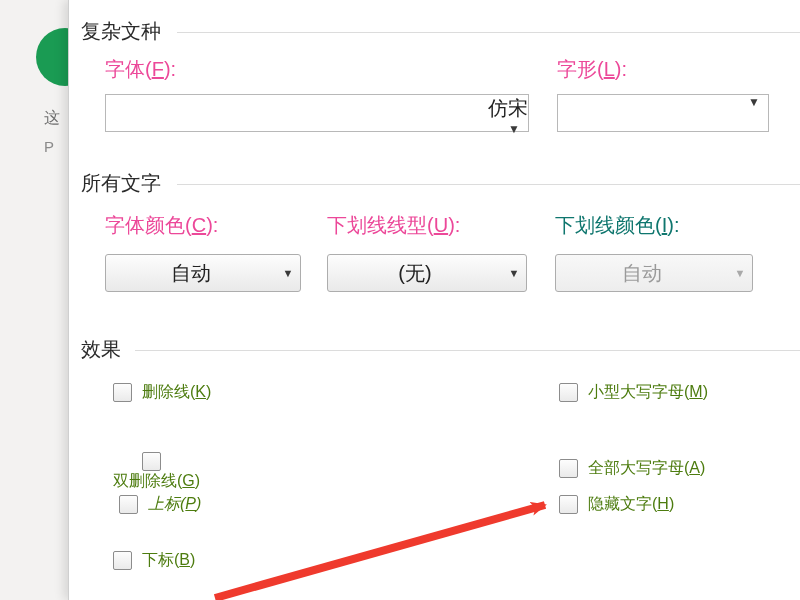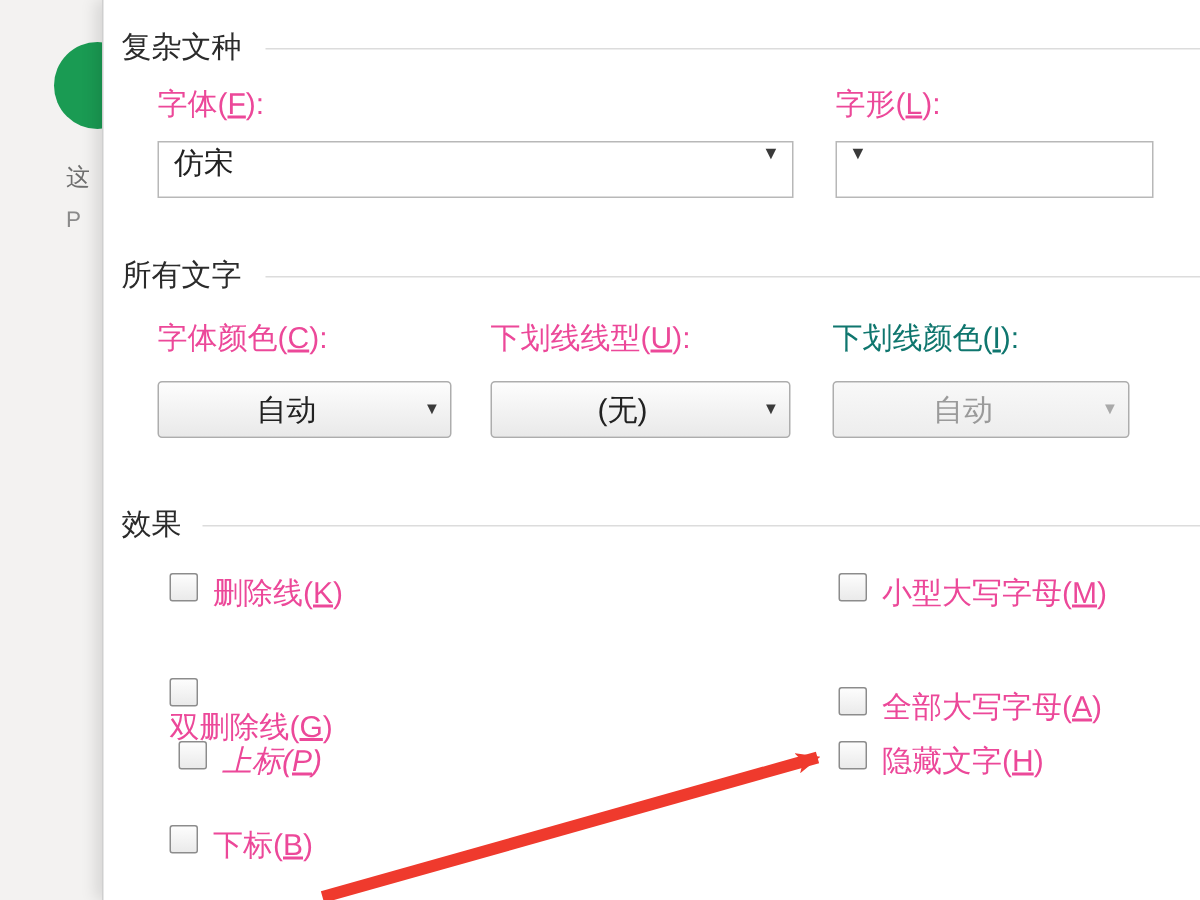--- a/index.html
+++ b/index.html
@@ -85,22 +85,23 @@
   .field-label.disabled { color: #0f766e; text-align: center; }
   .ul { text-decoration: underline; }
 
   
   .combo-edit {
     position: absolute;
     height: 38px;
     border: 1px solid #b8b8b8;
     background: #fff;
     display: flex;
-    align-items: flex-start;
+    align-items: flex-end;
     box-sizing: border-box;
+    flex-direction: column;
   }
   .combo-edit .txt {
     flex: 1;
     padding-left: 10px;
     font-size: 20px;
     color: #222;
     white-space: nowrap;
   }
   .combo-edit .arrow {
     width: 28px;
@@ -133,22 +134,23 @@
     text-align: center;
     font-size: 11px;
     color: #3a3a3a;
   }
   .combo-btn.disabled .arrow { color: #a9a9a9; }
 
   
   .check-row {
     position: absolute;
     display: flex;
-    font-size: 20px;
-    color: #ec4899;
+    align-items: center;
+    font-size: 16px;
+    color: #4d7c0f;
     white-space: nowrap;
   }
   .chkbox {
     width: 19px;
     height: 19px;
     border: 1px solid #8c8c8c;
     background: linear-gradient(#fdfdfd,#eaeaea);
     margin-right: 10px;
     box-sizing: border-box;
     border-radius: 2px;

